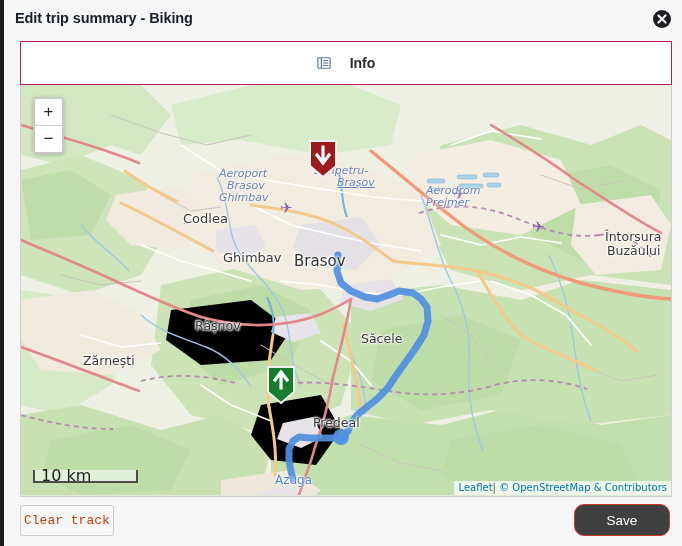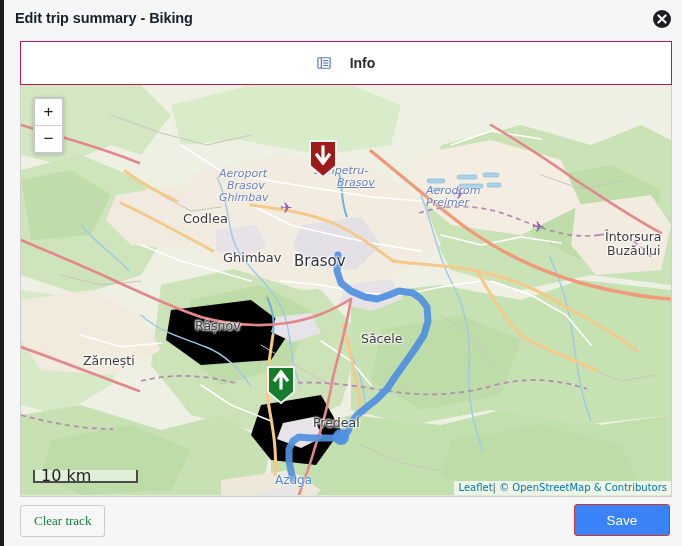--- a/index.html
+++ b/index.html
@@ -90,26 +90,26 @@
   }
   .attrib a{color:#0078a8;text-decoration:none;cursor:pointer;}
   .attrib .sep{color:#555;}
   
   .marker{position:absolute;width:30px;height:38px;}
   .marker svg{display:block;}
   
   .footer{position:absolute;left:4px;right:0;bottom:0;height:48px;background:#f6f6f6;}
   .btn-clear{
     position:absolute;left:12px;top:7px;
-    padding:7px 13px;background:#f7f7f7;border:1px solid #cccccc;border-radius:3px;
-    font-size:13px;color:#15803d;cursor:pointer;font-family:Liberation Serif, serif;
+    padding:7px 3px;background:#f7f7f7;border:1px solid #cccccc;border-radius:3px;
+    font-size:13px;color:#c2410c;cursor:pointer;font-family:Liberation Mono, monospace;
   }
   .btn-save{
     position:absolute;right:12px;top:6px;width:96px;height:32px;
-    background:#3b82f6;border:1px solid #d2352b;border-radius:3px;
+    background:#404040;border:1px solid #d2352b;border-radius:10px;
     color:#fff;font-size:13.5px;cursor:pointer;font-family:"Liberation Sans",sans-serif;
   }
 </style>
 </head>
 <body>
 
 <div class="modal">
 
   <div class="hdr">
     <div class="hdr-title">Edit trip summary - Biking</div>

